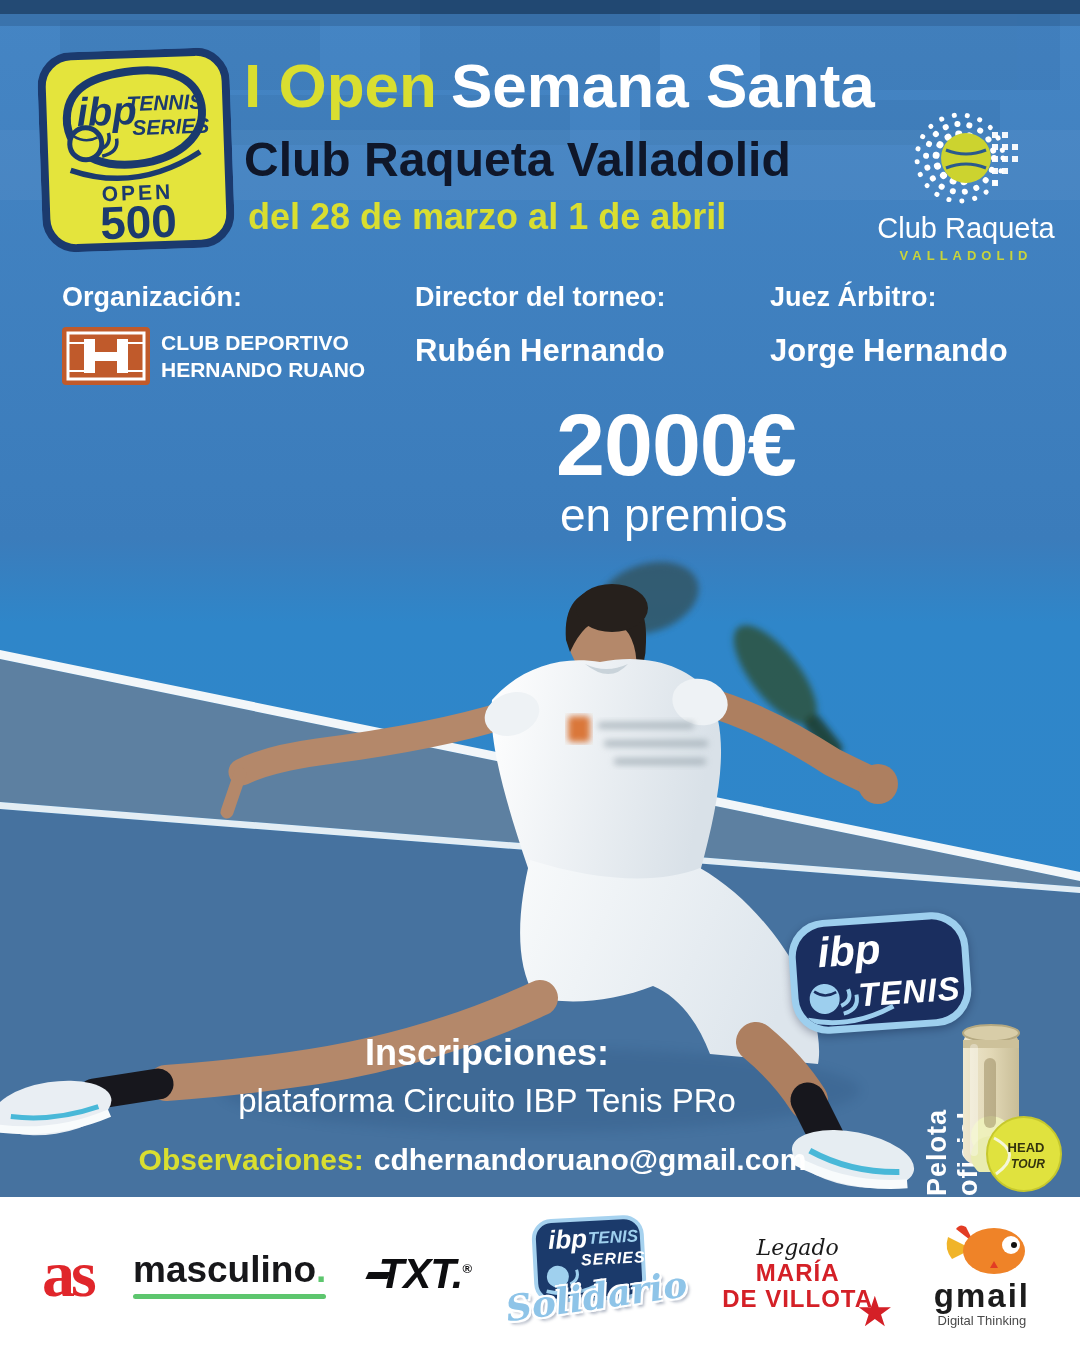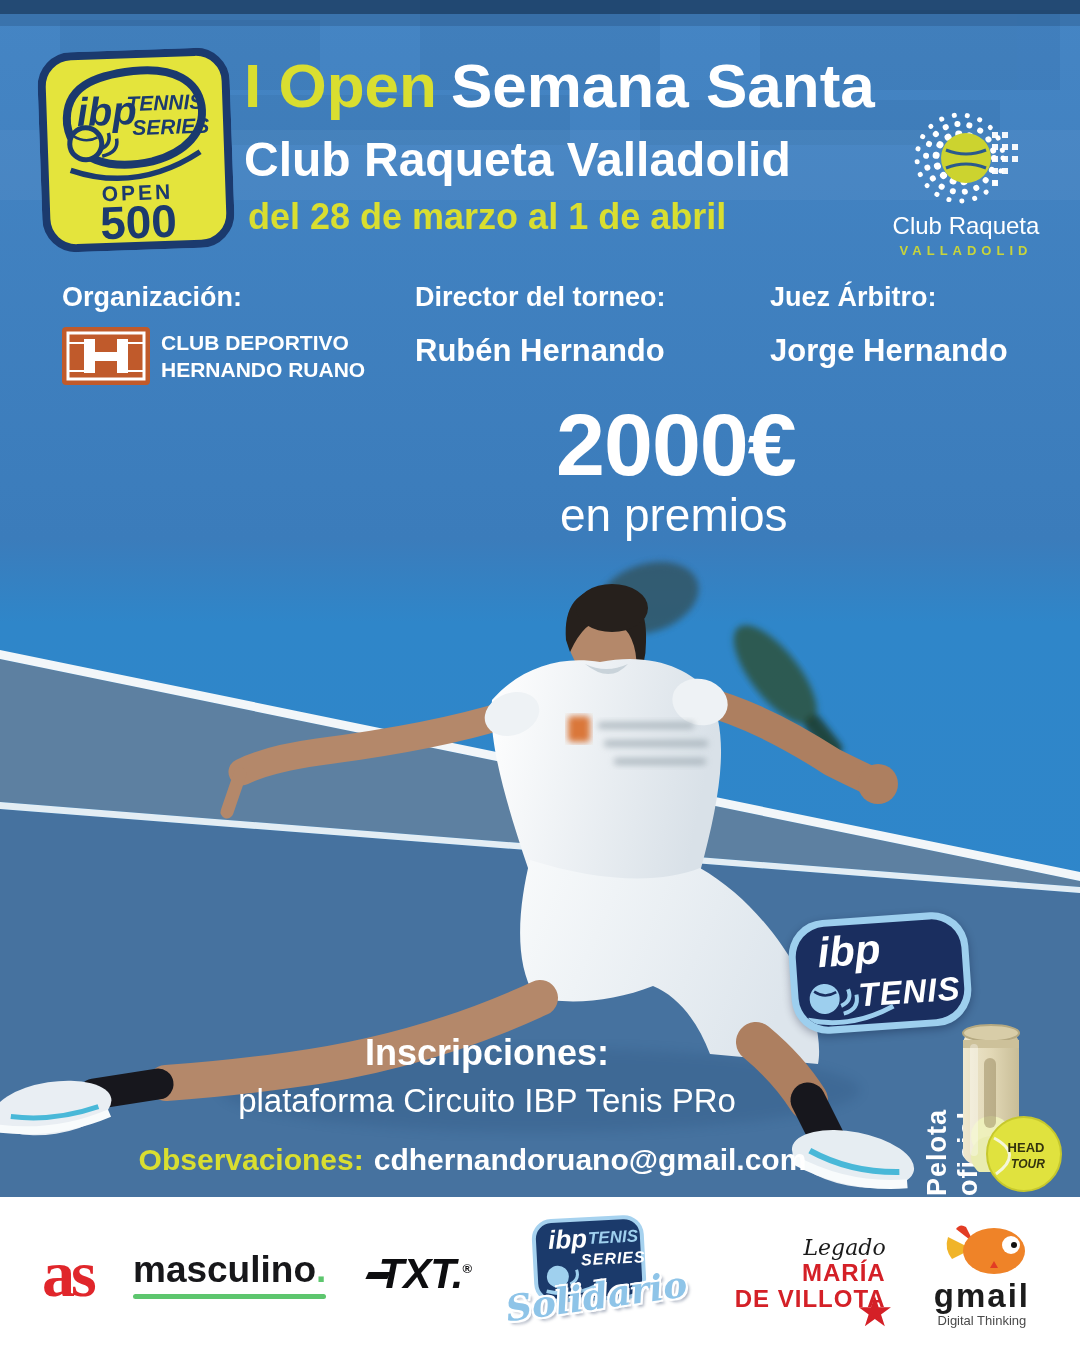--- a/index.html
+++ b/index.html
@@ -12,26 +12,26 @@
   .abs { position:absolute; }
   svg text { font-family:"Liberation Sans", sans-serif; }
 
   
   .badge500 { left:40px; top:50px; width:192px; height:200px; transform:rotate(-2deg); }
 
   
   .title1 { left:244px; top:50px; font-size:62px; font-weight:800; letter-spacing:0px; white-space:nowrap; }
   .title1 .accent { color:#d9de30; }
   .title1 .rest { color:#ffffff; margin-left:14px; }
-  .title2 { left:244px; top:132px; font-size:48px; font-weight:800; color:#ffffff; white-space:nowrap; }
+  .title2 { left:244px; top:132px; font-size:48px; font-weight:800; color:#0f172a; white-space:nowrap; }
   .title3 { left:248px; top:196px; font-size:36px; font-weight:800; color:#d9de30; white-space:nowrap; }
 
   
   .clublogo { left:874px; top:110px; width:184px; text-align:center; }
-  .clublogo .name { color:#fff; font-size:24px; font-weight:400; margin-top:2px; }
+  .clublogo .name { color:#fff; font-size:29px; font-weight:400; margin-top:2px; }
   .clublogo .city { color:#c8d43a; font-size:13px; font-weight:700; letter-spacing:5px; margin-top:3px; }
 
   
   .info-label { font-size:27px; font-weight:800; color:#fff; white-space:nowrap; }
   .info-name { font-size:31px; font-weight:700; color:#fff; white-space:nowrap; }
   .org { left:62px; top:282px; }
   .org-row { display:flex; align-items:center; gap:11px; margin-top:14px; }
   .org-name { font-size:21px; font-weight:800; color:#fff; line-height:27px; }
   .director { left:415px; top:282px; }
   .director .info-name, .juez .info-name { margin-top:20px; }
@@ -80,21 +80,21 @@
   .logo-txt sup { font-size:13px; font-style:normal; }
   .logo-solidario { position:relative; width:158px; height:122px; }
   .logo-solidario .plate { position:absolute; left:22px; top:4px; width:112px; height:84px; background:#1b3a6b;
      border:4px solid #a6d2ef; border-radius:20px; transform:rotate(-3deg); }
   .logo-solidario .s-ibp { position:absolute; left:12px; top:2px; color:#fff; font-size:26px; font-weight:800; font-style:italic; }
   .logo-solidario .s-tenis { position:absolute; left:52px; top:8px; color:#9fd0ee; font-size:17px; font-weight:800; font-style:italic; }
   .logo-solidario .s-series { position:absolute; left:44px; top:30px; color:#fff; font-size:16px; font-weight:800; font-style:italic; letter-spacing:1px; }
   .logo-solidario .script { position:absolute; left:-6px; top:62px; font-family:"DejaVu Serif", serif; font-style:italic; font-weight:700;
      font-size:36px; color:#8ec4e8; transform:rotate(-8deg); white-space:nowrap;
      text-shadow:-2px -2px 0 #fff, 2px -2px 0 #fff, -2px 2px 0 #fff, 2px 2px 0 #fff, 3px 4px 3px rgba(20,40,80,.35); }
-  .logo-villota { text-align:right; width:176px; line-height:24px; position:relative; }
+  .logo-villota { text-align:center; width:176px; line-height:24px; position:relative; }
   .logo-villota .legado { font-family:"DejaVu Serif", serif; font-style:italic; font-size:22px; color:#1a1a1a; }
   .logo-villota .nm { color:#d42027; font-weight:800; font-size:24px; letter-spacing:1px; line-height:26px; }
   .logo-villota .star { position:absolute; right:-8px; bottom:-12px; color:#d42027; font-size:42px; }
   .logo-sidn { text-align:center; width:112px; }
   .logo-sidn .nm { font-size:33px; font-weight:700; color:#1c1c1c; letter-spacing:2px; line-height:30px; }
   .logo-sidn .tag { font-size:13px; color:#4a4a4a; margin-top:2px; }
 </style>
 </head>
 <body>
 

